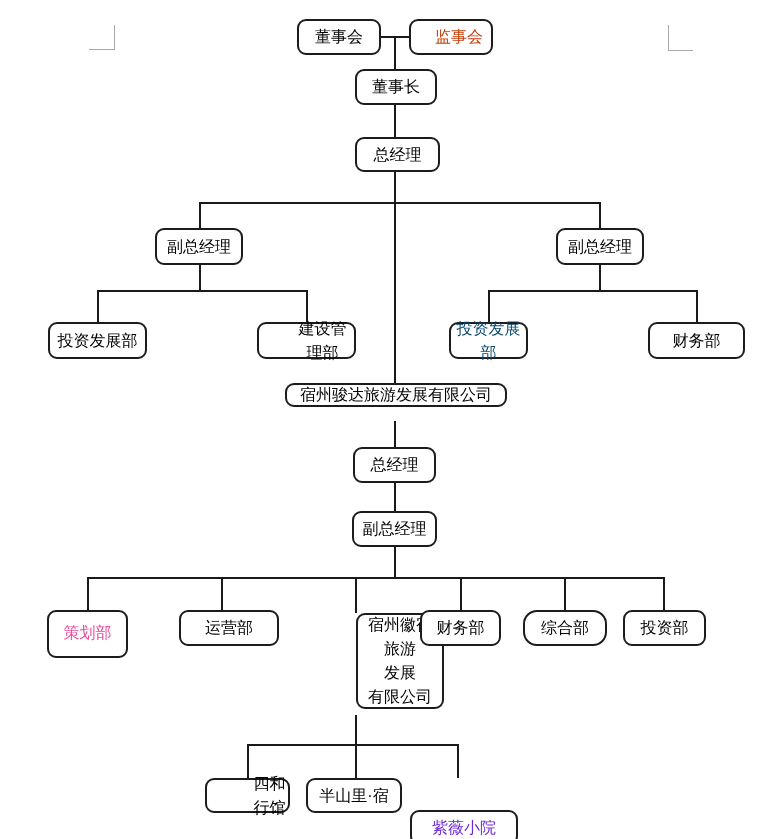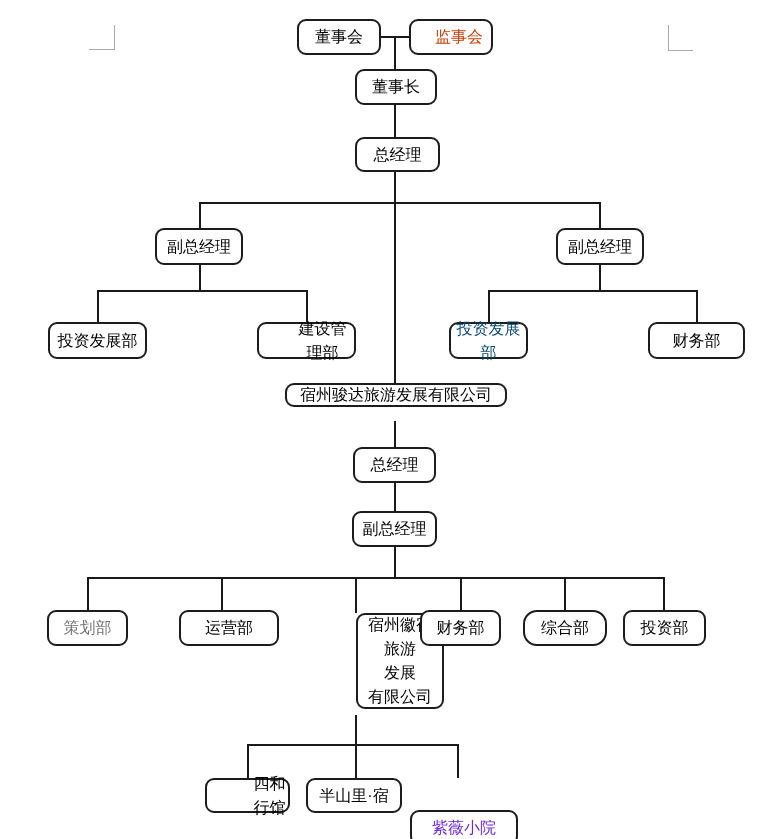--- a/index.html
+++ b/index.html
@@ -39,21 +39,21 @@
     <div class="node" style="left: 355px; top: 137px; width: 85px; height: 35px; border-color: rgb(28, 28, 28); color: rgb(0, 0, 0);"><span>总经理</span></div>
     <div class="node" style="left: 155px; top: 228px; width: 88px; height: 37px; border-color: rgb(28, 28, 28); color: rgb(0, 0, 0);"><span>副总经理</span></div>
     <div class="node" style="left: 556px; top: 228px; width: 88px; height: 37px; border-color: rgb(28, 28, 28); color: rgb(0, 0, 0);"><span>副总经理</span></div>
     <div class="node" style="left: 48px; top: 322px; width: 99px; height: 37px; border-color: rgb(28, 28, 28); color: rgb(0, 0, 0);"><span>投资发展部</span></div>
     <div class="node" style="left: 257px; top: 322px; width: 99px; height: 37px; border-color: rgb(28, 28, 28); color: rgb(0, 0, 0); padding-left: 32px;"><span>建设管理部</span></div>
     <div class="node" style="left: 440px; top: 322px; width: 79px; height: 37px; border-color: rgb(28, 28, 28); color: #0c4a6e; margin-left: 9px;"><span>投资发展部</span></div>
     <div class="node" style="left: 648px; top: 322px; width: 97px; height: 37px; border-color: rgb(28, 28, 28); color: rgb(0, 0, 0);"><span>财务部</span></div>
     <div class="node" style="left: 285px; top: 383px; width: 222px; height: 24px; border-color: rgb(28, 28, 28); color: rgb(0, 0, 0);"><span>宿州骏达旅游发展有限公司</span></div>
     <div class="node" style="left: 353px; top: 447px; width: 83px; height: 36px; border-color: rgb(28, 28, 28); color: rgb(0, 0, 0);"><span>总经理</span></div>
     <div class="node" style="left: 352px; top: 511px; width: 85px; height: 36px; border-color: rgb(28, 28, 28); color: rgb(0, 0, 0);"><span>副总经理</span></div>
-    <div class="node" style="left: 47px; top: 610px; width: 81px; height: 36px; border-color: rgb(28, 28, 28); color: #737373;"><span>策划部</span></div>
+    <div class="node" style="left: 47px; top: 610px; width: 81px; height: 48px; border-color: rgb(28, 28, 28); color: #ec4899; font-family: Liberation Mono, monospace;"><span>策划部</span></div>
     <div class="node" style="left: 179px; top: 610px; width: 100px; height: 36px; border-color: rgb(28, 28, 28); color: rgb(0, 0, 0);"><span>运营部</span></div>
     <div class="node" style="left: 316px; top: 613px; width: 88px; height: 96px; border-color: rgb(28, 28, 28); color: rgb(0, 0, 0); margin-left: 40px;"><span>宿州徽宿
 旅游
 发展
 有限公司</span></div>
     <div class="node" style="left: 420px; top: 610px; width: 81px; height: 36px; border-color: rgb(28, 28, 28); color: rgb(0, 0, 0);"><span>财务部</span></div>
     <div class="node" style="left: 523px; top: 610px; width: 84px; height: 36px; border-color: rgb(28, 28, 28); color: rgb(0, 0, 0); border-radius: 14px;"><span>综合部</span></div>
     <div class="node" style="left: 623px; top: 610px; width: 83px; height: 36px; border-color: rgb(28, 28, 28); color: rgb(0, 0, 0);"><span>投资部</span></div>
     <div class="node" style="left: 205px; top: 778px; width: 85px; height: 35px; border-color: rgb(28, 28, 28); color: rgb(0, 0, 0); padding-left: 44px;"><span>四和行馆</span></div>
     <div class="node" style="left: 306px; top: 778px; width: 96px; height: 35px; border-color: rgb(28, 28, 28); color: rgb(0, 0, 0);"><span>半山里·宿</span></div>

